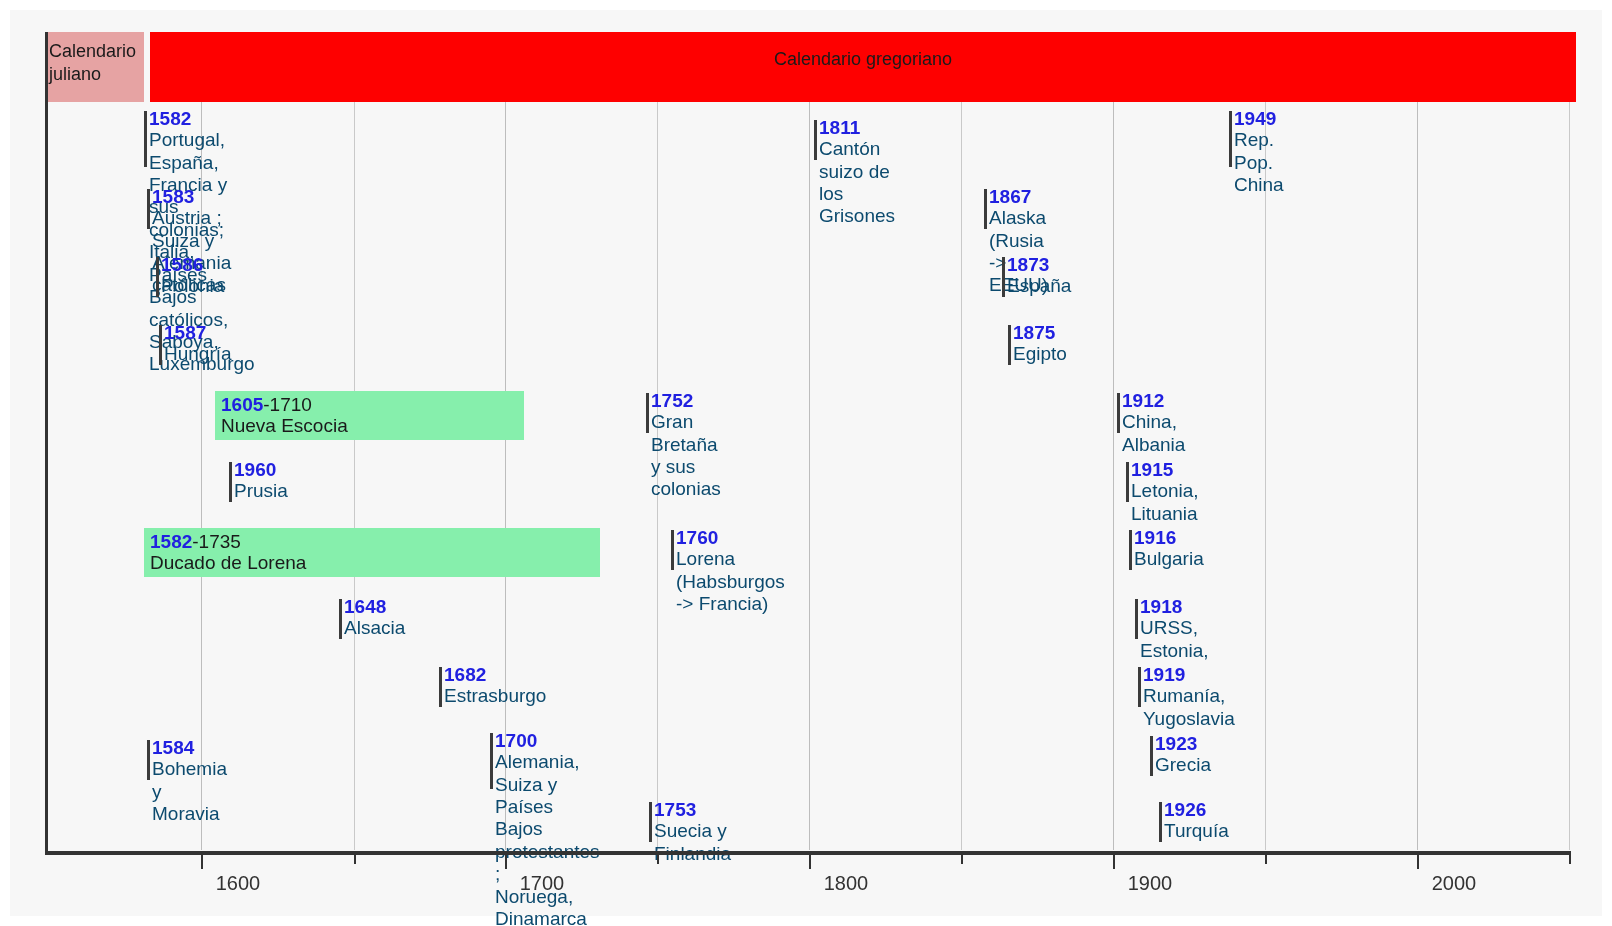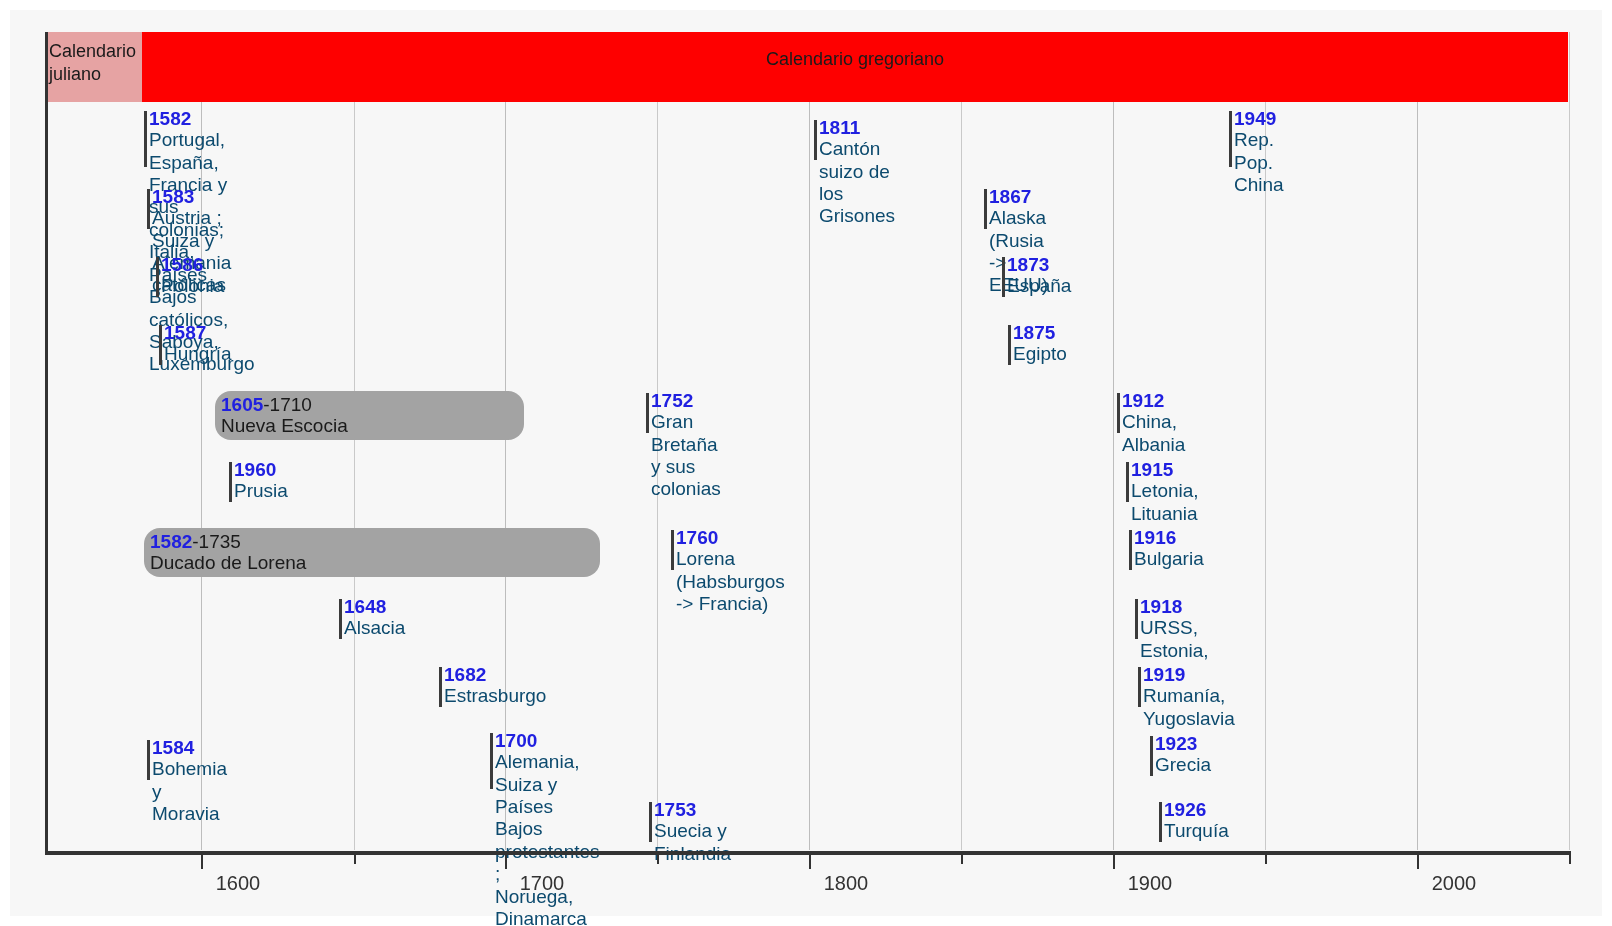--- a/index.html
+++ b/index.html
@@ -131,23 +131,22 @@
     display: block;
     font-size: 19px;
     color: #0c4a6e;
     line-height: 1.18;
     white-space: pre-line;
   }
 
   
   .span-block {
     position: absolute;
-    background: #a3a3a3;
+    background: #86efac;
     box-sizing: border-box;
-    border-radius: 16px;
   }
   .span-block .lbl {
     position: absolute;
     left: 6px;
     top: 3px;
     white-space: pre-line;
   }
   .span-block .yr {
     display: block;
     font-size: 19px;
@@ -182,21 +181,21 @@
         <div class="gridline" style="left: 1220px;"></div>
         <div class="gridline major" style="left: 1372px;"></div>
         <div class="gridline" style="left: 1524px;"></div>
       </div>
 
     <div id="bands-layer" style="position:absolute; left:0; top:22px; width:1592px; height:70px;">
         <div class="band band-julian" style="left: 35px; width: 99px; padding-left: 28px;">
           <div class="band-label julian">Calendario
 juliano</div>
         </div>
-        <div class="band band-gregorian" style="left: 132px; width: 1426px;">
+        <div class="band band-gregorian" style="left: 140px; width: 1426px;">
           <div class="band-label gregorian">Calendario gregoriano</div>
         </div>
       </div>
 
     <div id="spans-layer" style="position:absolute; left:0; top:0; width:1592px; height:860px;">
         <div class="span-block" style="left: 205px; top: 381px; width: 309px; height: 49px;">
           <div class="lbl"><span class="yr"><span class="start">1605</span><span>-1710</span></span><span class="desc">Nueva Escocia</span></div>
         </div>
         <div class="span-block" style="left: 134px; top: 518px; width: 456px; height: 49px;">
           <div class="lbl"><span class="yr"><span class="start">1582</span><span>-1735</span></span><span class="desc">Ducado de Lorena</span></div>

